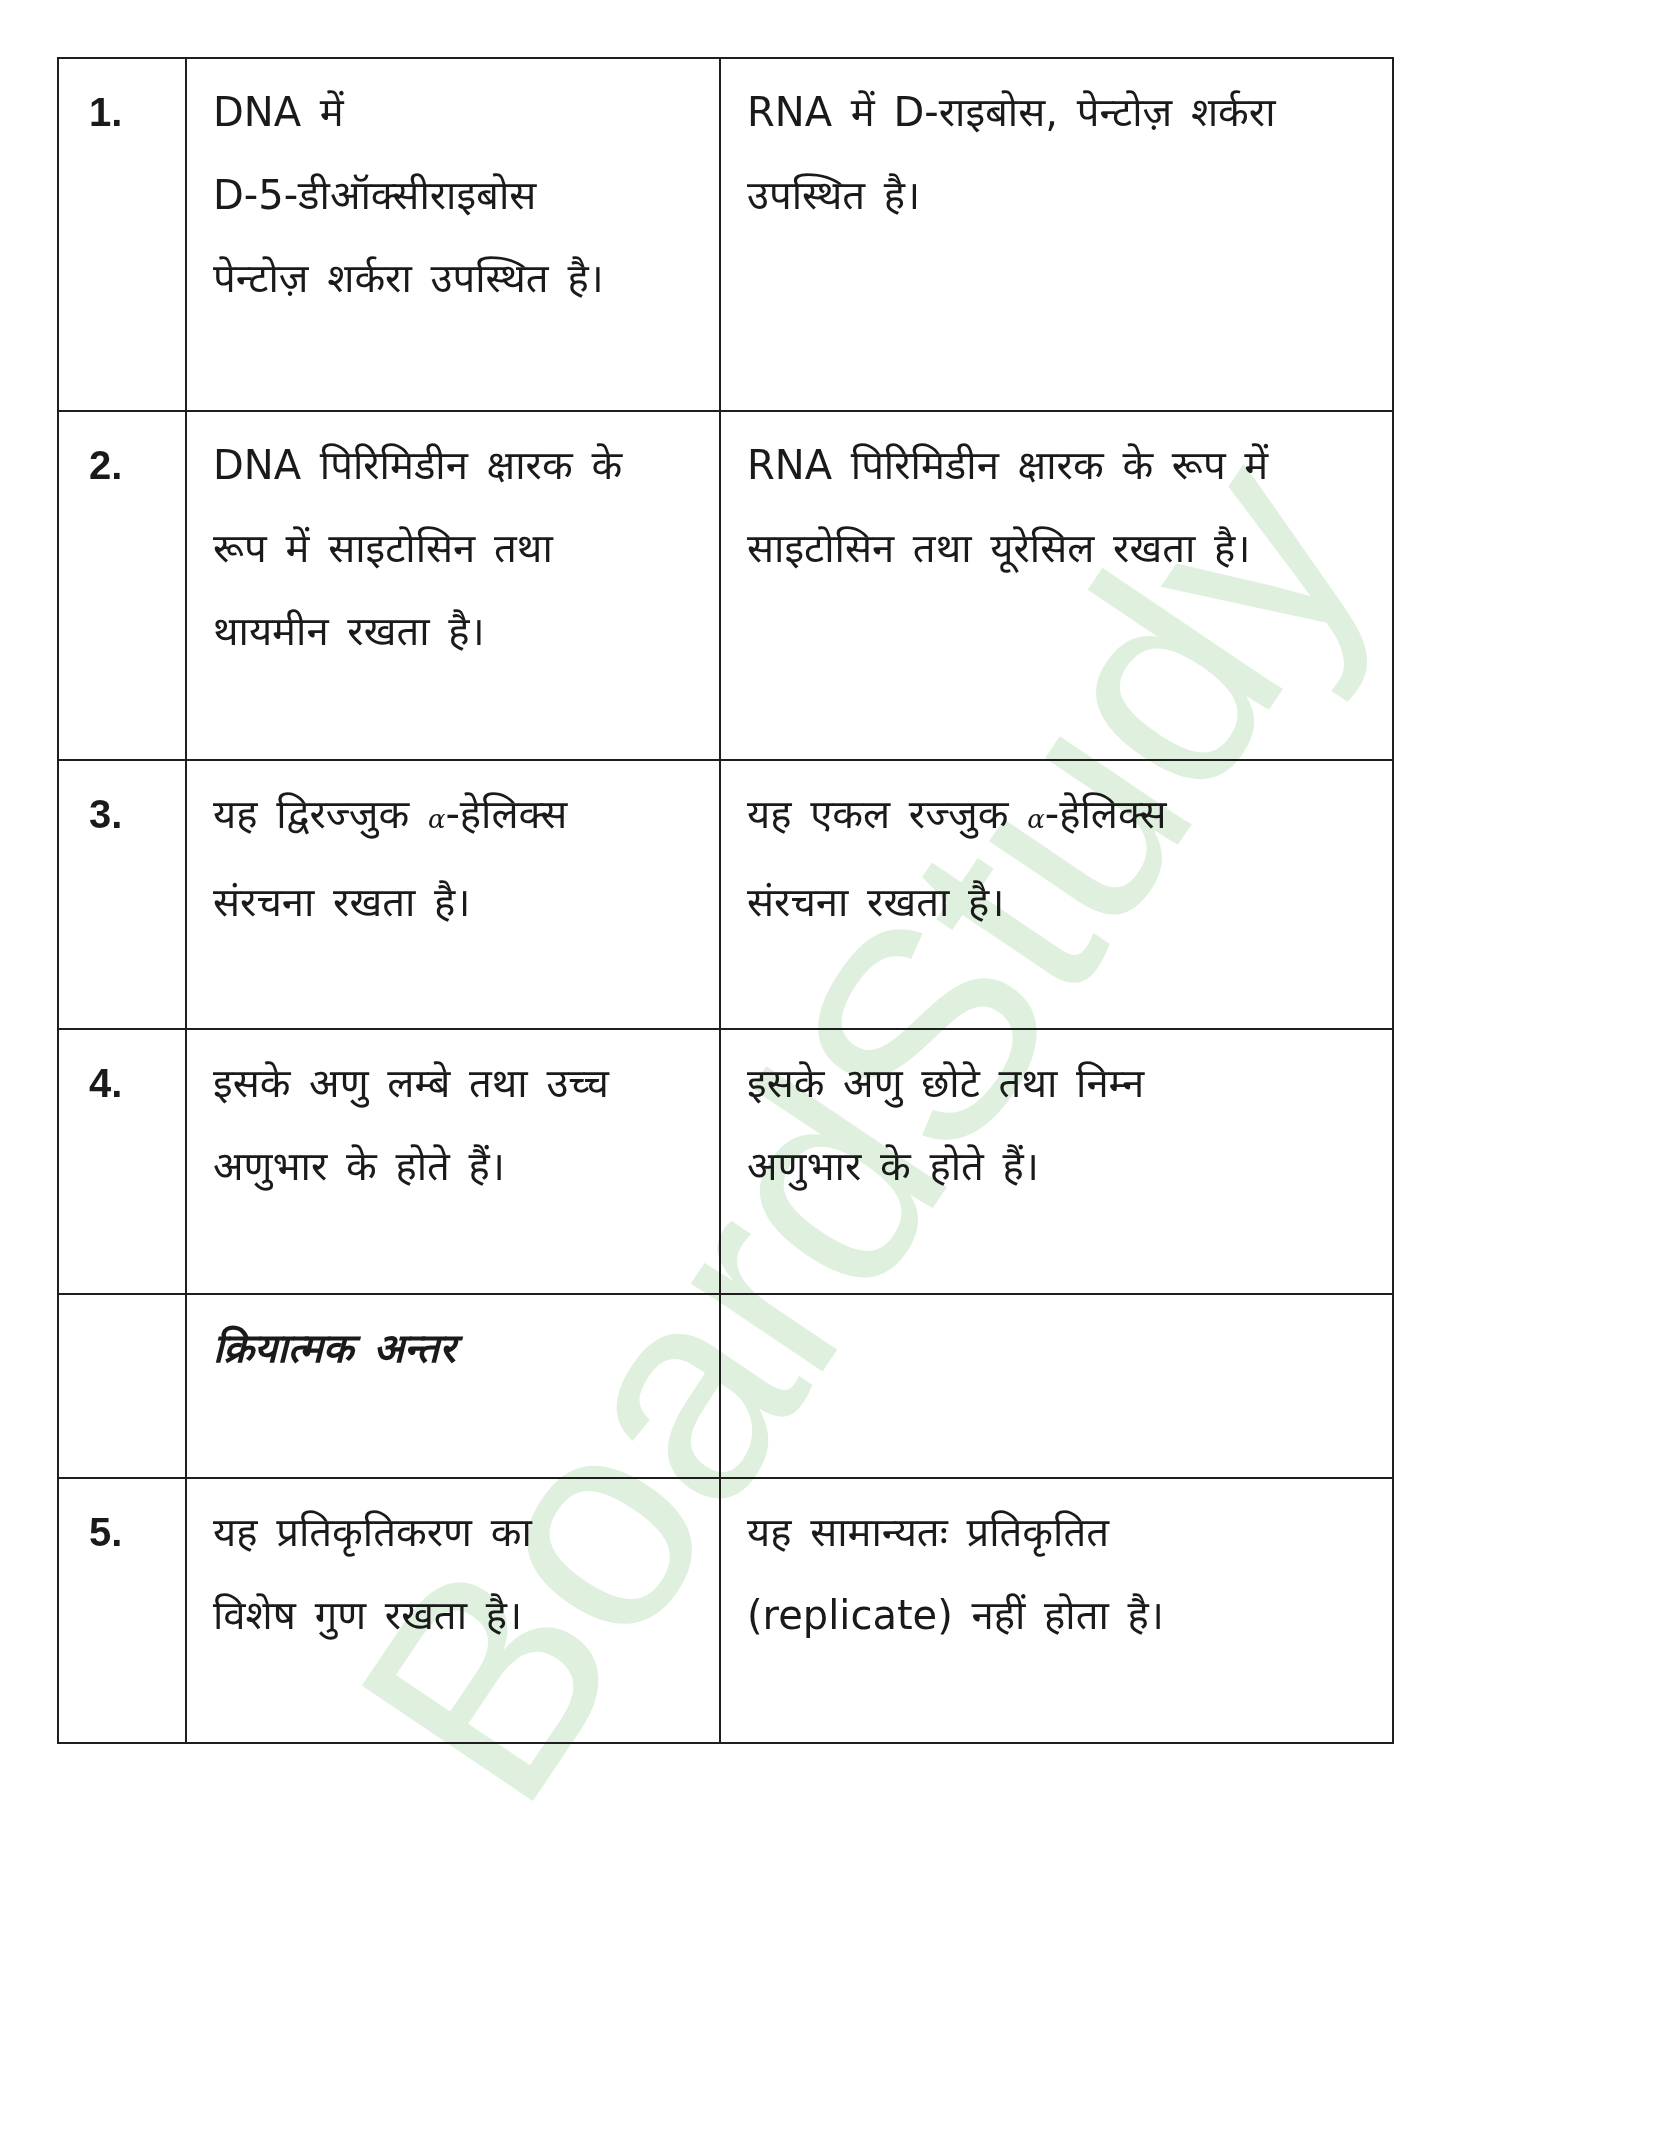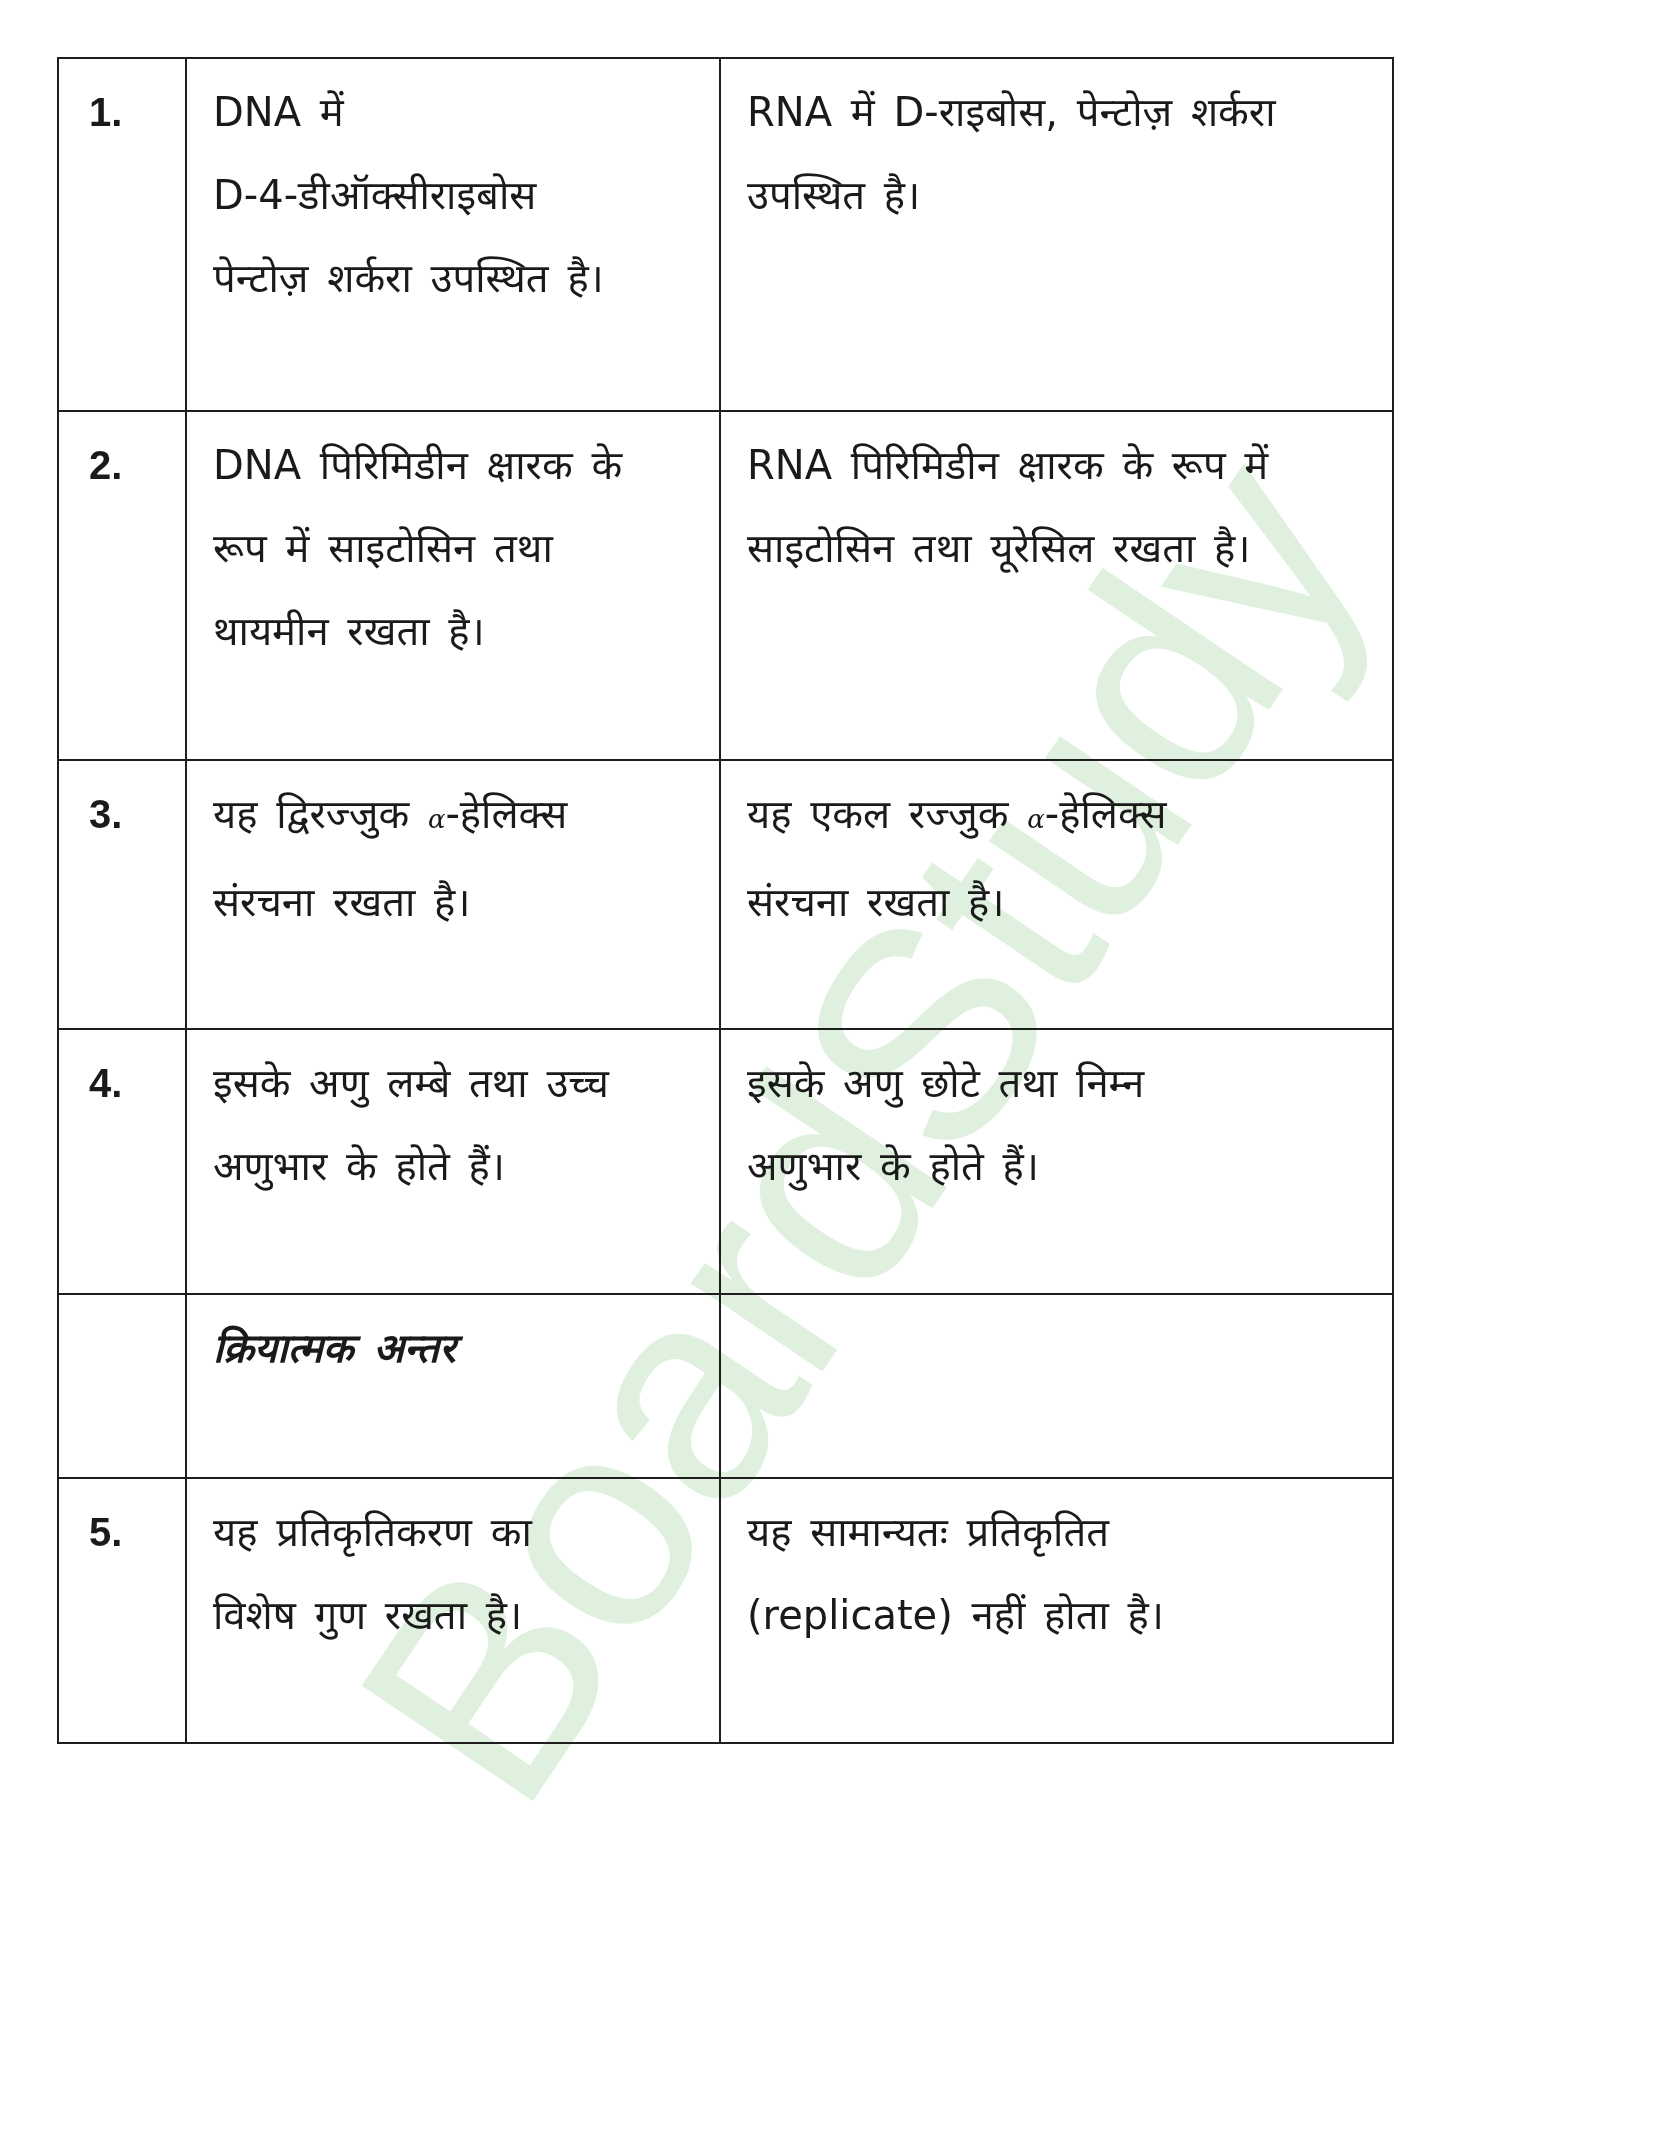--- a/index.html
+++ b/index.html
@@ -90,21 +90,21 @@
   <colgroup>
     <col class="c-num">
     <col class="c-dna">
     <col class="c-rna">
   </colgroup>
   <tbody>
     <tr class="r1">
       <td class="num">1.</td>
       <td class="txt">
         <span class="line">DNA में</span>
-        <span class="line">D-4-डीऑक्सीराइबोस</span>
+        <span class="line">D-5-डीऑक्सीराइबोस</span>
         <span class="line">पेन्टोज़ शर्करा उपस्थित है।</span>
       </td>
       <td class="txt">
         <span class="line">RNA में D-राइबोस, पेन्टोज़ शर्करा</span>
         <span class="line">उपस्थित है।</span>
       </td>
     </tr>
 
     <tr class="r2">
       <td class="num">2.</td>

